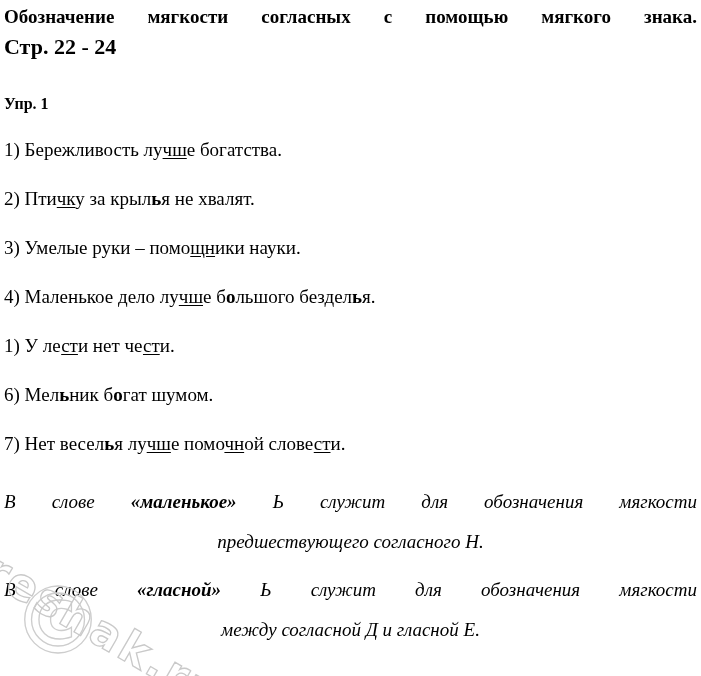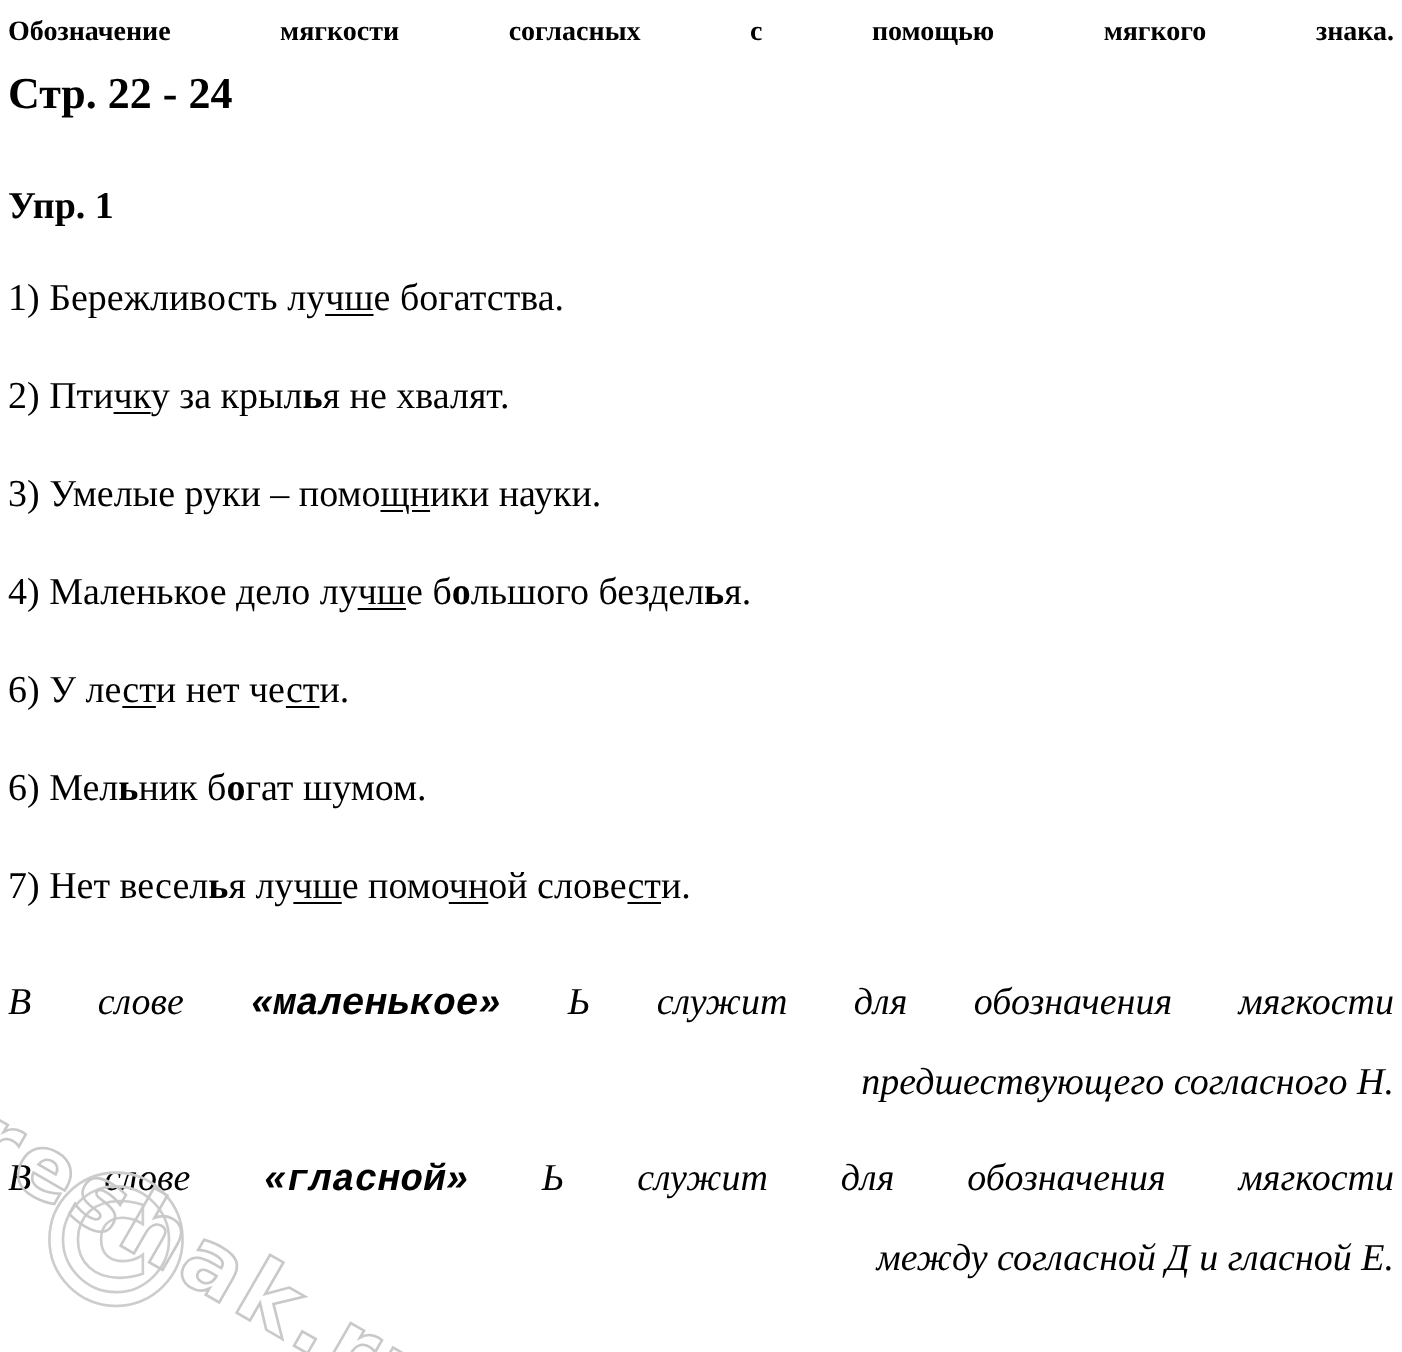--- a/index.html
+++ b/index.html
@@ -9,62 +9,62 @@
     color: #000000;
     font-family: "Liberation Serif", serif;
     font-size: 19px;
     overflow: hidden;
     position: relative;
   }
   .page { padding: 2px 4px 0 4px; position: relative; z-index: 1; }
 
   .title-line {
     font-weight: bold;
-    font-size: 14px;
+    font-size: 19px;
     line-height: 30px;
     text-align: justify;
     text-align-last: justify;
     white-space: nowrap;
   }
   .pages-line {
     font-weight: bold;
     font-size: 22px;
     line-height: 30px;
   }
   .exercise-label {
     font-weight: bold;
-    font-size: 19px;
+    font-size: 16px;
     line-height: 30px;
     margin-top: 27px;
   }
 
   .sentences { margin-top: 20px; }
   .sentence {
     font-size: 19px;
     line-height: 22px;
     margin-bottom: 27px;
     white-space: nowrap;
   }
   .sentence span.u { text-decoration: underline; text-underline-offset: 2px; }
   .sentence span.b { font-weight: bold; }
 
   .answers { margin-top: 1px; }
   .answer { margin-bottom: 8px; }
   .answer-line {
     font-style: italic;
     font-size: 19px;
     line-height: 40px;
-    text-align: right;
+    text-align: center;
   }
   .answer-line.just {
     text-align: justify;
     text-align-last: justify;
     white-space: nowrap;
   }
-  .answer-line span.b { font-weight: bold; font-family: Liberation Mono, monospace; }
+  .answer-line span.b { font-weight: bold; }
 
   .watermark { position: absolute; left: 0; top: 0; width: 701px; height: 676px; pointer-events: none; z-index: 2; }
   .wm-text {
     position: absolute;
     left: 2px;
     top: 543px;
     font-family: "DejaVu Sans", sans-serif;
     font-weight: bold;
     font-size: 44px;
     letter-spacing: 3px;
@@ -90,21 +90,21 @@
 
 <div class="page">
   <div class="title-line">Обозначение мягкости согласных с помощью мягкого знака.</div>
   <div class="pages-line">Стр. 22 - 24</div>
   <div class="exercise-label">Упр. 1</div>
   <div class="sentences">
       <div class="sentence"><span>1) Бережливость лу</span><span class="u">чш</span><span>е богатства.</span></div>
       <div class="sentence"><span>2) Пти</span><span class="u">чк</span><span>у за крыл</span><span class="b">ь</span><span>я не хвалят.</span></div>
       <div class="sentence"><span>3) Умелые руки – помо</span><span class="u">щн</span><span>ики науки.</span></div>
       <div class="sentence"><span>4) Маленькое дело лу</span><span class="u">чш</span><span>е б</span><span class="b">о</span><span>льшого бездел</span><span class="b">ь</span><span>я.</span></div>
-      <div class="sentence"><span>6) У ле</span><span class="u">ст</span><span>и нет че</span><span class="u">ст</span><span>и.</span></div>
+      <div class="sentence"><span>1) У ле</span><span class="u">ст</span><span>и нет че</span><span class="u">ст</span><span>и.</span></div>
       <div class="sentence"><span>6) Мел</span><span class="b">ь</span><span>ник б</span><span class="b">о</span><span>гат шумом.</span></div>
       <div class="sentence"><span>7) Нет весел</span><span class="b">ь</span><span>я лу</span><span class="u">чш</span><span>е помо</span><span class="u">чн</span><span>ой слове</span><span class="u">ст</span><span>и.</span></div>
     </div>
   <div class="answers">
       <div class="answer">
         <div class="answer-line just"><span>В слове </span><span class="b">«маленькое»</span><span> Ь служит для обозначения мягкости</span></div>
         <div class="answer-line"><span>предшествующего согласного Н.</span></div>
       </div>
       <div class="answer">
         <div class="answer-line just"><span>В слове </span><span class="b">«гласной»</span><span> Ь служит для обозначения мягкости</span></div>

